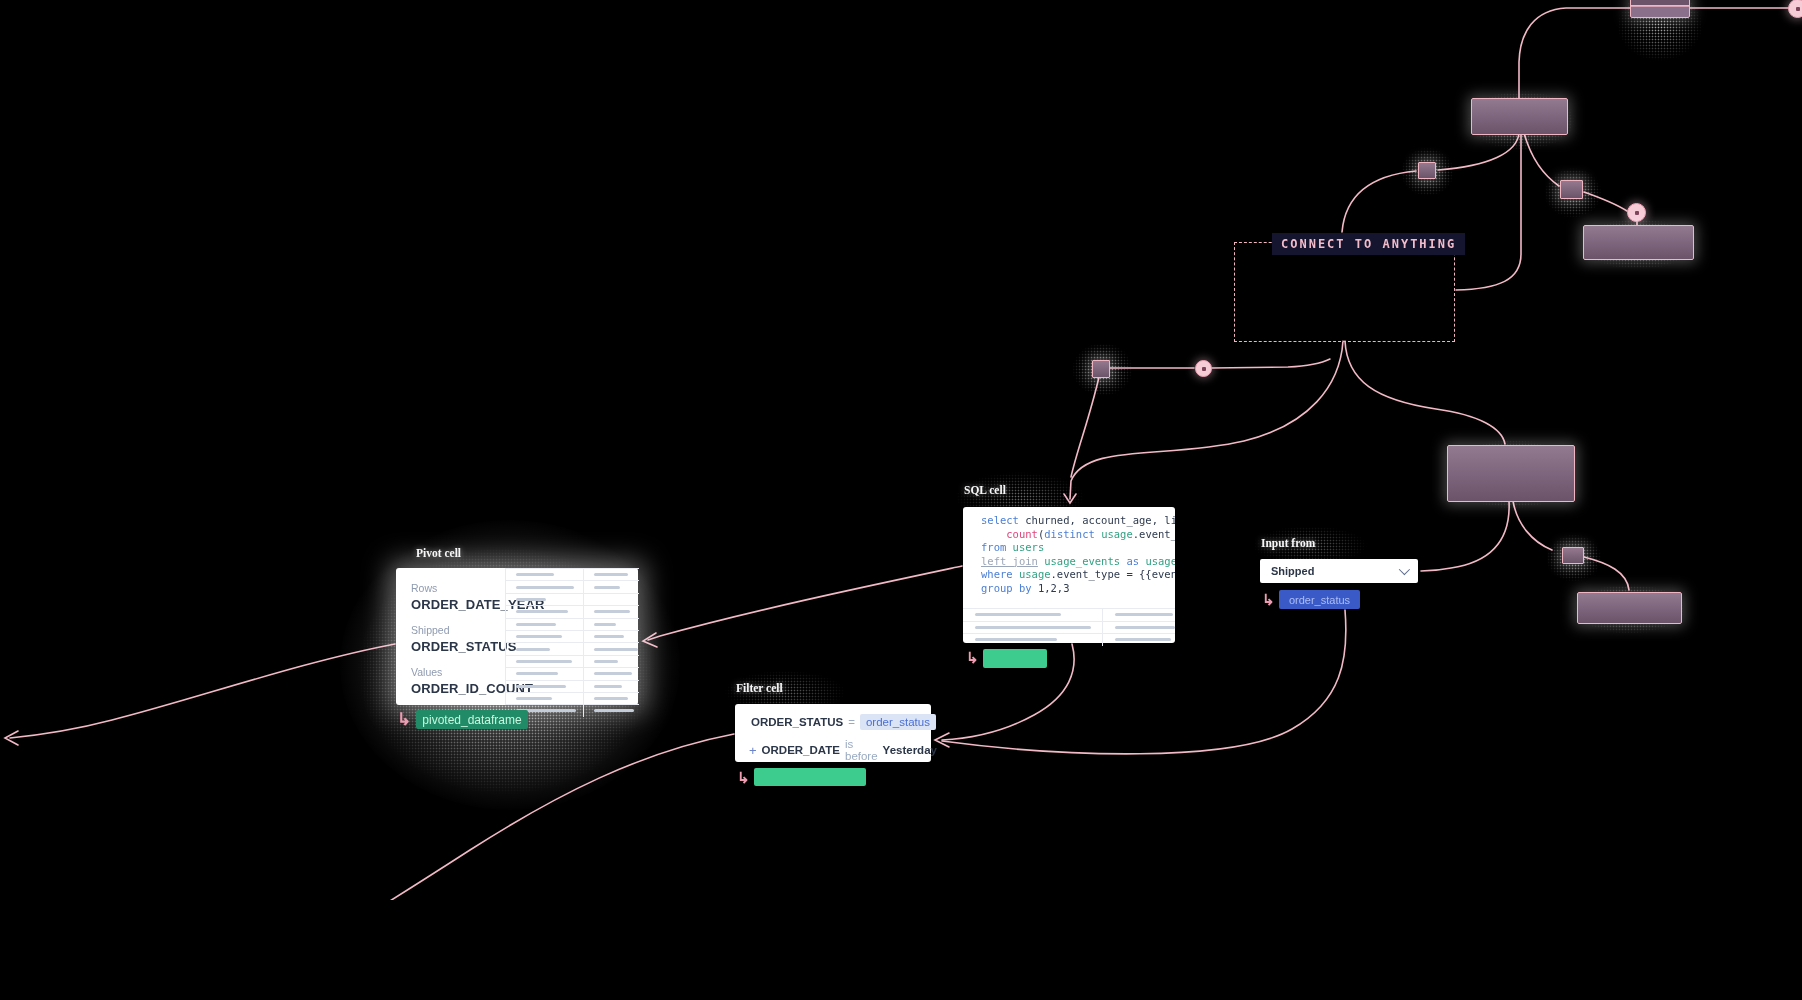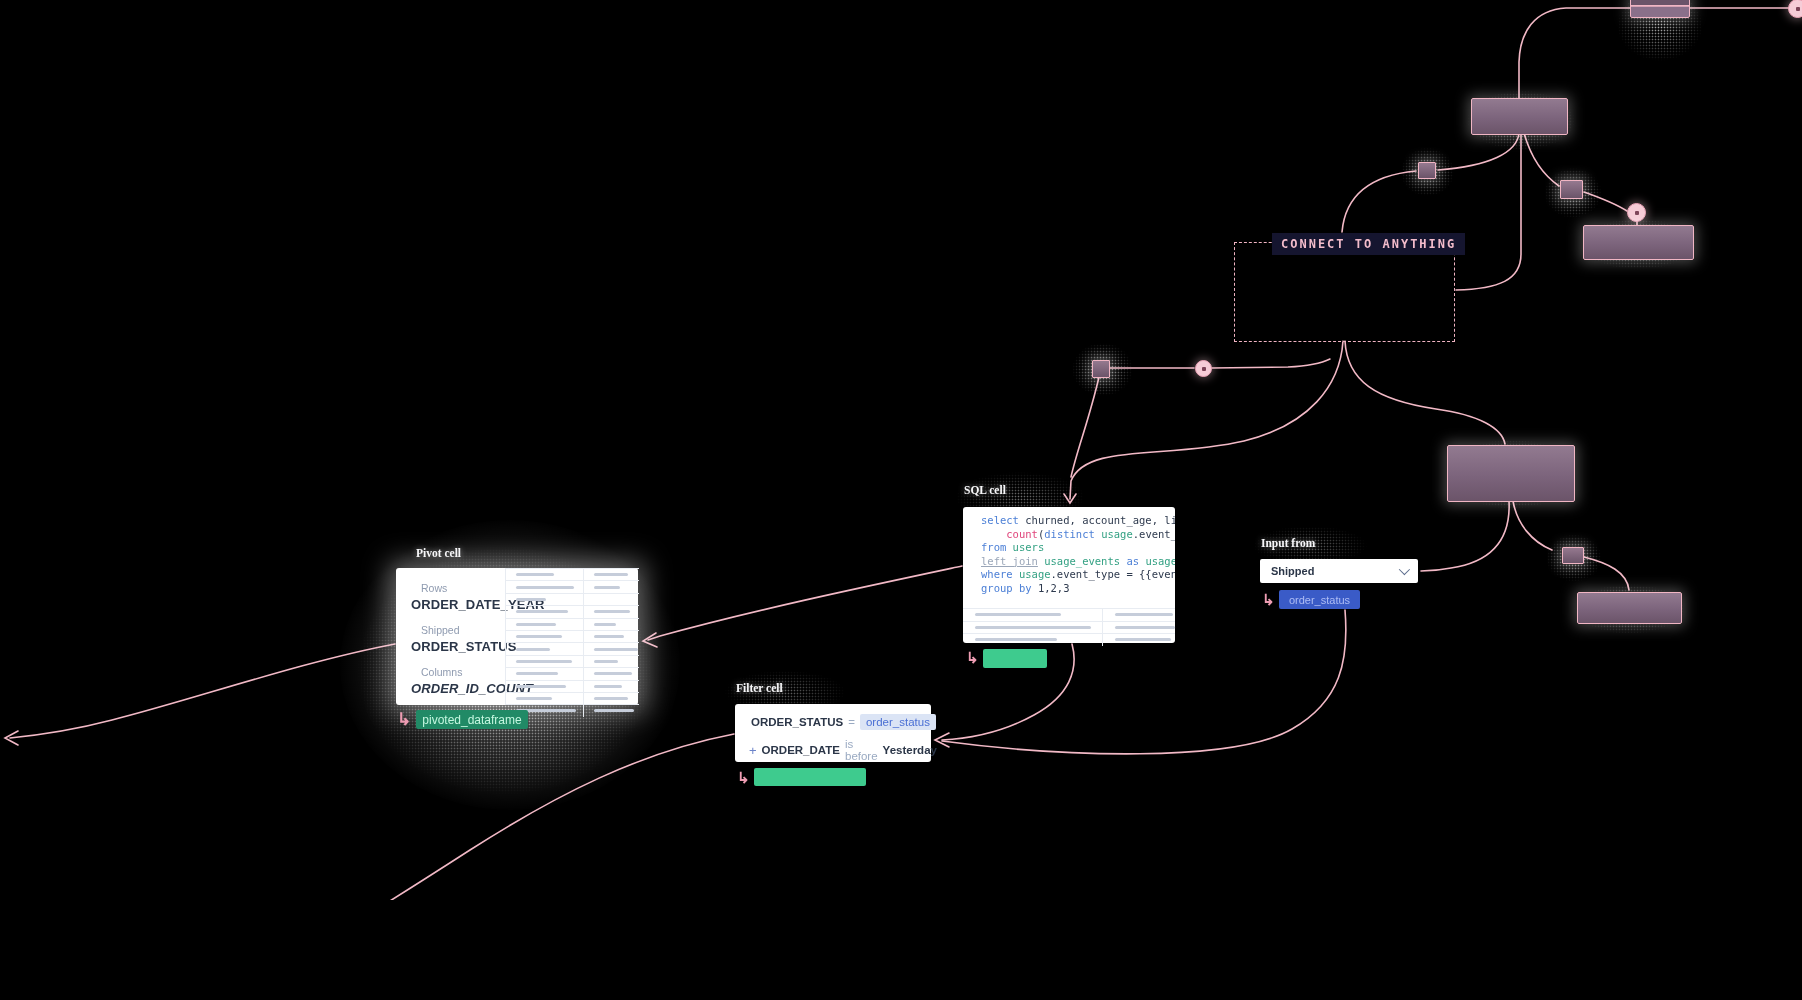--- a/index.html
+++ b/index.html
@@ -35,21 +35,21 @@
   .code{font-family:"DejaVu Sans Mono",monospace;font-size:10.5px;line-height:13.6px;
     white-space:pre;color:#2e3a4e;padding:7px 0 0 18px;overflow:hidden;}
   .tok-kw{color:#4b7fd6;} .tok-gr{color:#33a183;} .tok-fn{color:#e0457b;}
   .tok-cm{color:#9aa6b8;text-decoration:underline;} .tok-pl{color:#2e3a4e;}
   .ph-row{display:flex;border-top:1px solid #e8ecf2;}
   .ph-col{position:relative;height:100%;}
   .ph-bar{position:absolute;top:50%;margin-top:-1.5px;height:3px;border-radius:1.5px;background:#c6cdda;}
   .outflow{position:absolute;color:#ee9cb2;font-size:15px;font-weight:bold;line-height:1;}
   .pill{position:absolute;border-radius:2px;font-size:11.5px;display:flex;align-items:center;
     justify-content:center;white-space:nowrap;}
-  .pivot-label{color:#8f9bb0;font-size:10.5px;margin-left:10px;}
+  .pivot-label{color:#8f9bb0;font-size:10.5px;}
   .pivot-value{color:#2b3648;font-size:13px;font-weight:bold;letter-spacing:0.1px;}
   .filter-dark{color:#2b3648;font-weight:bold;}
   .filter-gray{color:#9aaac2;}
   .chev{display:inline-block;width:7px;height:7px;border-right:1.6px solid #5a6b8c;
     border-bottom:1.6px solid #5a6b8c;transform:rotate(45deg) translateY(-2px);}
 </style>
 </head>
 <body>
 
 <div id="canvas">
@@ -165,22 +165,22 @@
     <span></span>
   </div>
 
   <div class="cell-title" style="left:416px;top:547px;">Pivot cell</div>
   <div class="card" style="left:396px;top:568px;width:242px;height:137px;box-shadow:0 0 26px 8px rgba(255,255,255,0.35);">
     <div class="abs" style="left:15px;top:14px;">
       <div class="pivot-label">Rows</div>
       <div class="pivot-value" style="margin-top:3px;">ORDER_DATE_YEAR</div>
       <div class="pivot-label" style="margin-top:12px;">Shipped</div>
       <div class="pivot-value" style="margin-top:3px;">ORDER_STATUS</div>
-      <div class="pivot-label" style="margin-top:12px;">Columns</div>
-      <div class="pivot-value" style="margin-top:3px;font-style:italic;">ORDER_ID_COUNT</div>
+      <div class="pivot-label" style="margin-top:12px;">Values</div>
+      <div class="pivot-value" style="margin-top:3px;">ORDER_ID_COUNT</div>
     </div>
     <div id="pivot-table" style="position:absolute;left:109px;top:0;width:133px;height:137px;border-left:1px solid #e8ecf2;">
         <div class="ph-row" style="height: 11.4px;">
           <div class="ph-col" style="width: 77px;">
             <div class="ph-bar" style="left: 10px; width: 38px;"></div>
           </div>
           <div class="ph-col" style="width: 55px; border-left: 1px solid rgb(232, 236, 242);">
             <div class="ph-bar" style="left: 10px; width: 34px;"></div>
           </div>
         </div>

